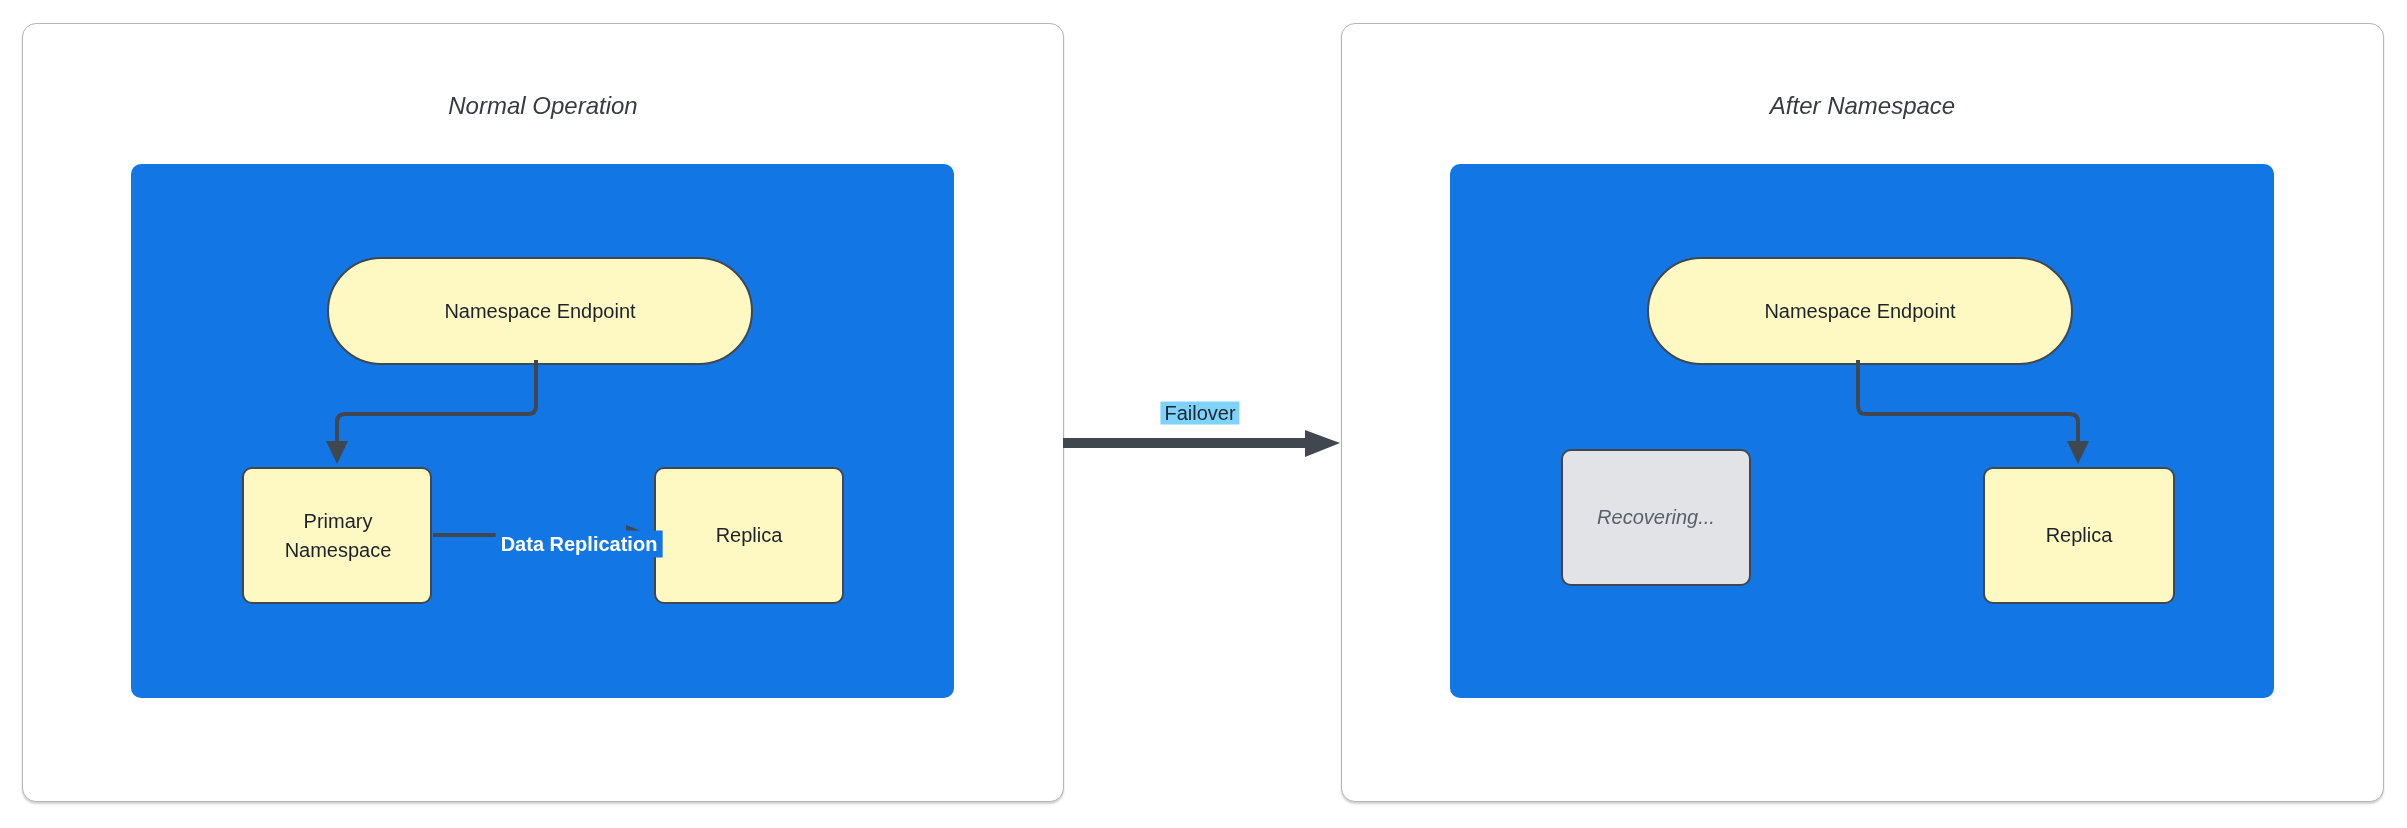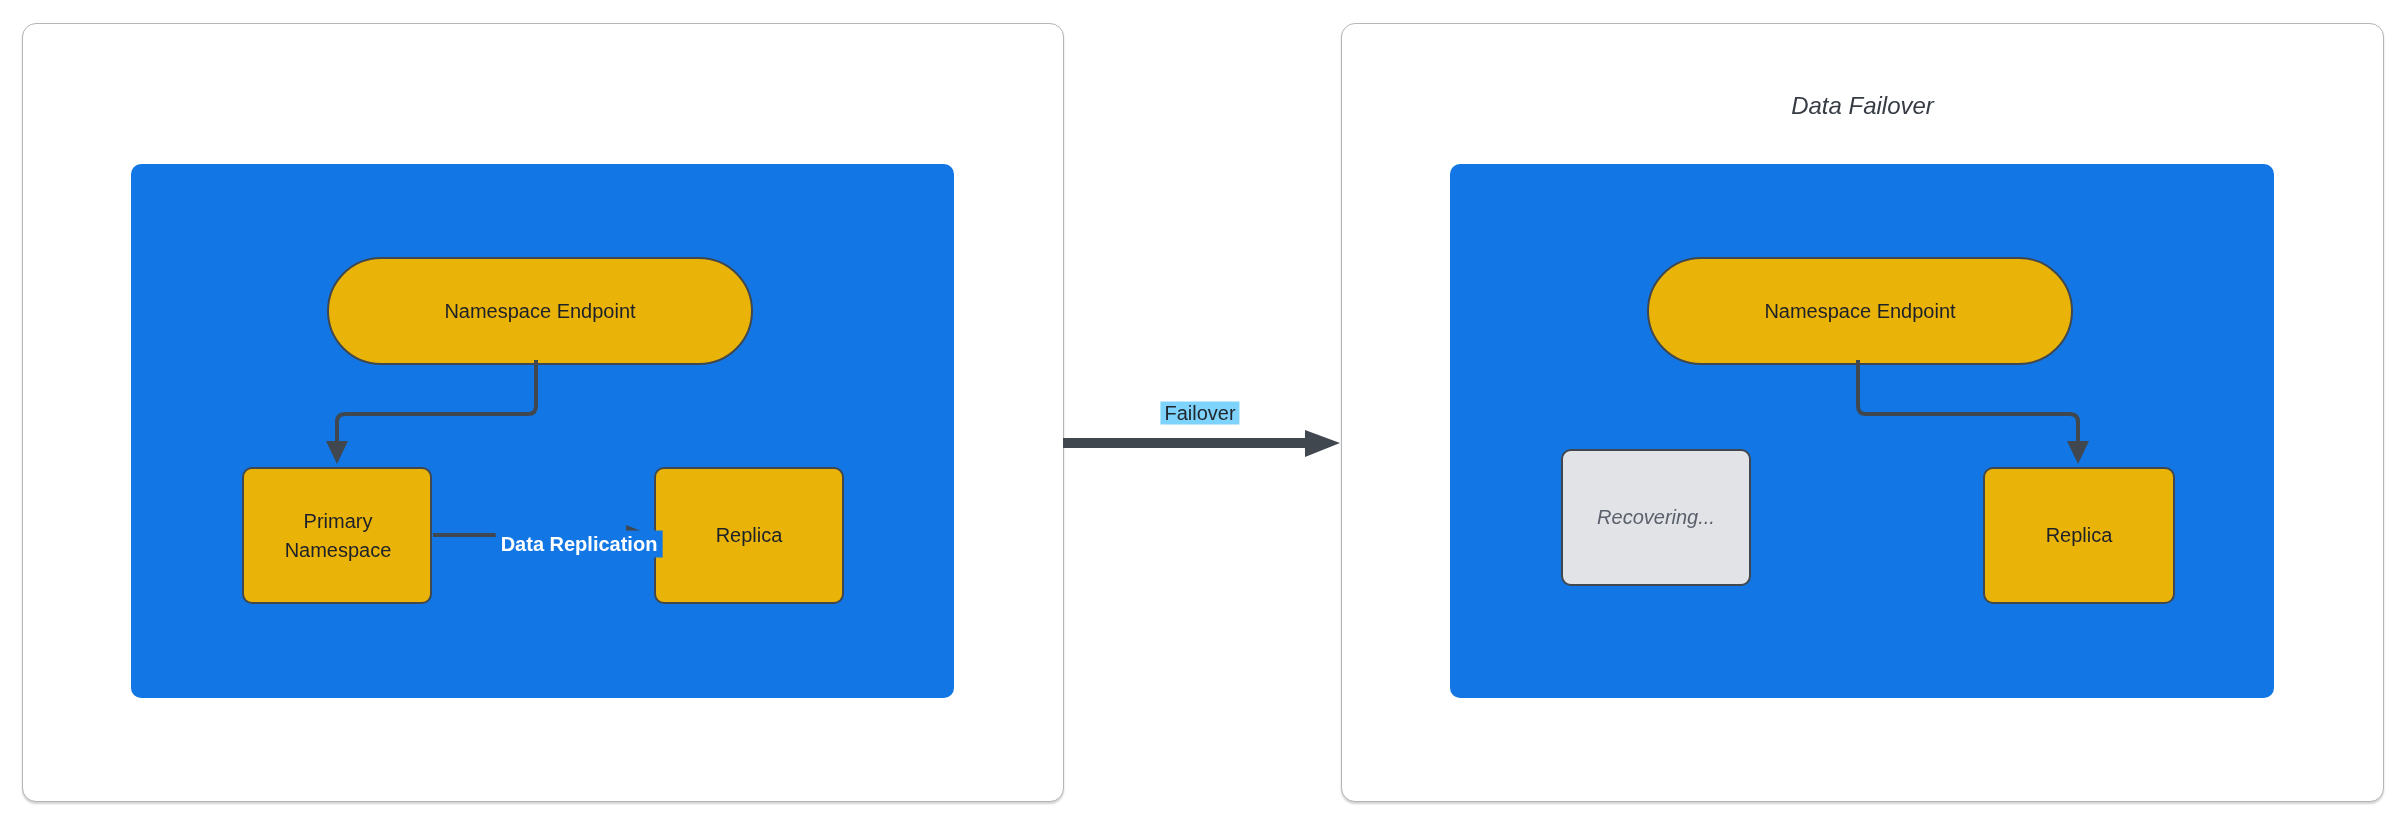--- a/index.html
+++ b/index.html
@@ -18,21 +18,21 @@
     position:absolute;top:69px;left:0;width:100%;text-align:center;
     font-style:italic;font-size:24px;line-height:26px;color:var(--title_text);
   }
   .bluebox{
     position:absolute;left:108px;top:140px;width:823px;height:534px;
     background:var(--blue);border-radius:10px;
   }
   .panel.right .bluebox{width:824px;}
   .node{
     position:absolute;display:flex;align-items:center;justify-content:center;
-    text-align:center;background:#eab308;border:2px solid var(--dark);
+    text-align:center;background:#fef9c3;border:2px solid var(--dark);
     color:var(--node_text);font-size:20px;line-height:29px;
   }
   .stadium{left:304px;top:233px;width:422px;height:104px;border-radius:60px;border-width:2.5px;}
   .panel.right .stadium{left:305px;}
   .rect{border-radius:10px;padding:0 14px;box-sizing:border-box;}
   .primary{left:219px;top:443px;width:190px;height:137px;padding-left:16px;}
   .replica-l{left:631px;top:443px;width:190px;height:137px;}
   .recovering{
     left:219px;top:425px;width:190px;height:137px;
     background:var(--gray_fill);color:var(--gray_text);font-style:italic;
@@ -54,34 +54,35 @@
     left:1200px;top:413px;background:#7dd3fc;color:var(--label_text);
     font-size:20px;padding:0 4px;
   }
 </style>
 </head>
 <body>
 
 <div class="canvas">
 
   <div class="panel left">
+    <div class="panel-title">Normal Operation</div>
     <div class="bluebox"></div>
     <div class="node stadium">
       <span>Namespace Endpoint</span>
     </div>
     <div class="node rect primary">
       <span>Primary Namespace</span>
     </div>
     <div class="node rect replica-l">
       <span>Replica</span>
     </div>
   </div>
 
   <div class="panel right">
-    <div class="panel-title">Data Failover</div>
+    <div class="panel-title">After Namespace</div>
     <div class="bluebox"></div>
     <div class="node stadium">
       <span>Namespace Endpoint</span>
     </div>
     <div class="node rect recovering">
       <span>Recovering...</span>
     </div>
     <div class="node rect replica-r">
       <span>Replica</span>
     </div>

